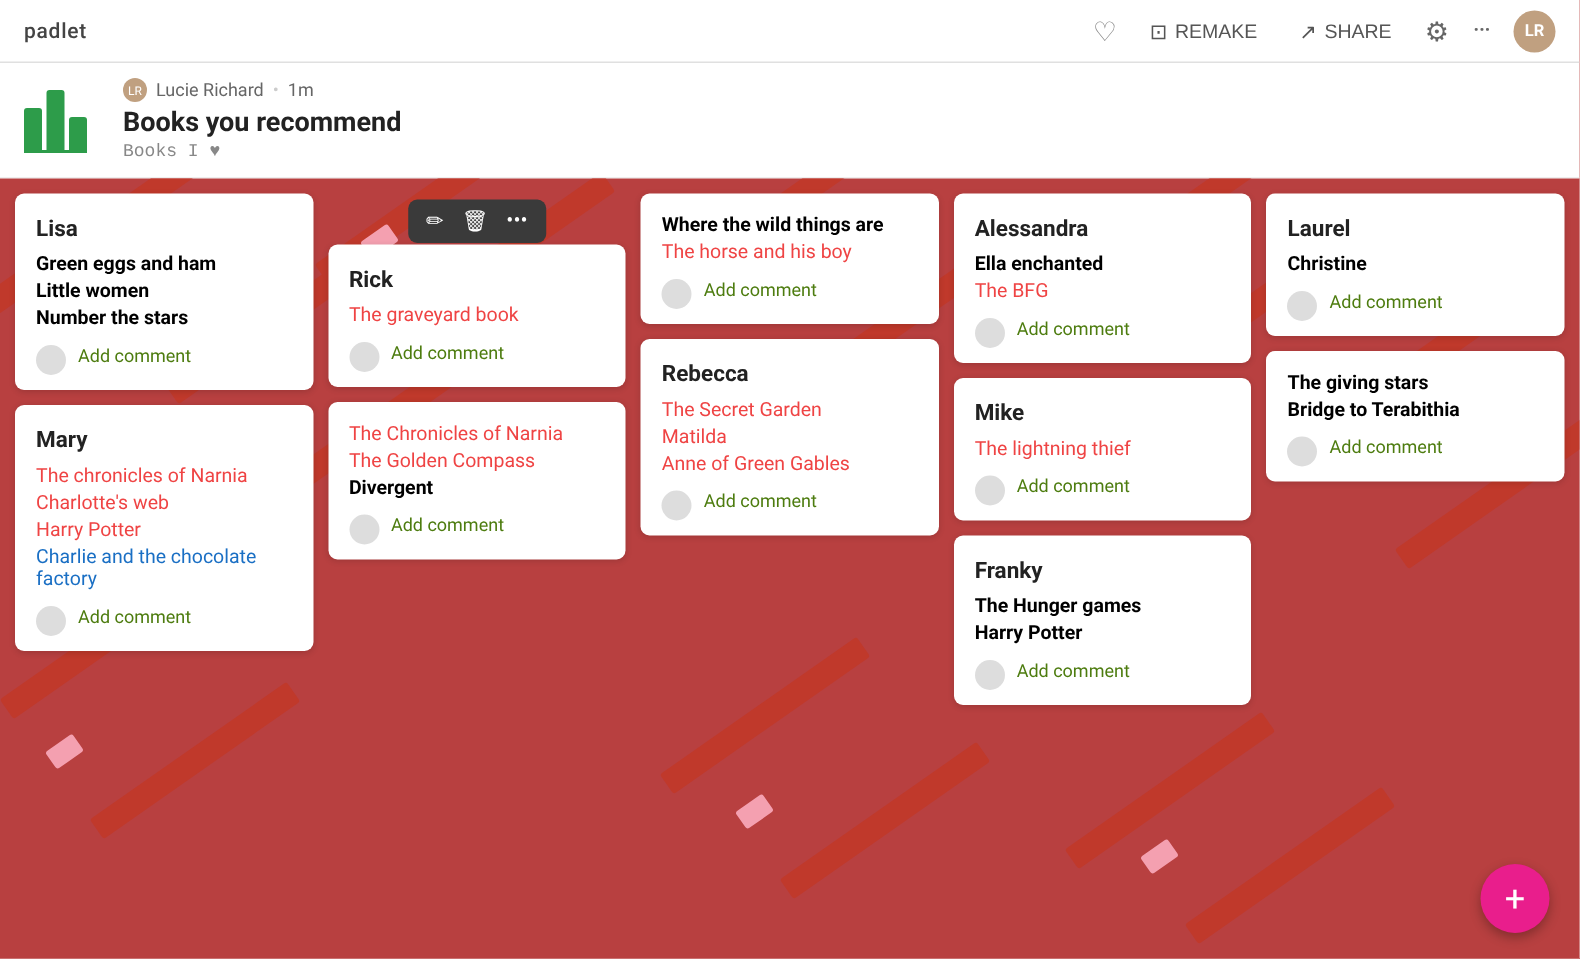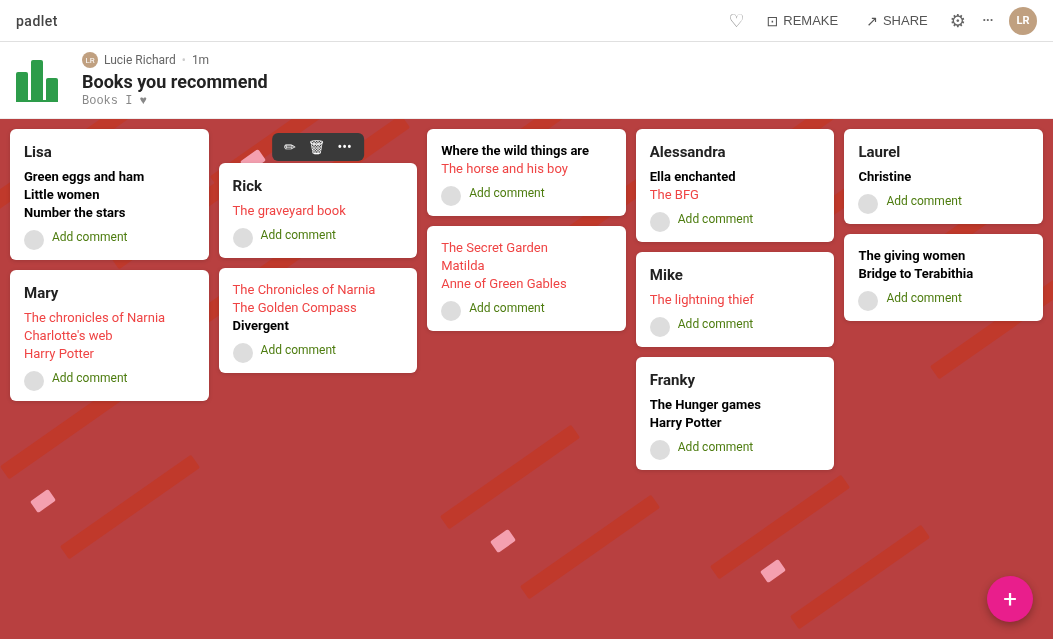--- a/index.html
+++ b/index.html
@@ -285,20 +285,21 @@
           <div class="comment-avatar"></div>
           <span>Add comment</span>
         </div>
       </div>
 
       <div class="card">
         <div class="card-name">Mary</div>
         <div class="card-book">The chronicles of Narnia</div>
         <div class="card-book">Charlotte's web</div>
         <div class="card-book">Harry Potter</div>
+        <div class="card-book" style="color:#1a6fc4;">Charlie and the chocolate factory</div>
         <div class="card-add-comment">
           <div class="comment-avatar"></div>
           <span>Add comment</span>
         </div>
       </div>
     </div>
 
     <div class="col">
 
       <div class="card" style="margin-top: 34px;">
@@ -331,20 +332,21 @@
       <div class="card">
         <div class="card-book dark">Where the wild things are</div>
         <div class="card-book">The horse and his boy</div>
         <div class="card-add-comment">
           <div class="comment-avatar"></div>
           <span>Add comment</span>
         </div>
       </div>
 
       <div class="card">
+        <div class="card-name">Rebecca</div>
         <div class="card-book">The Secret Garden</div>
         <div class="card-book">Matilda</div>
         <div class="card-book">Anne of Green Gables</div>
         <div class="card-add-comment">
           <div class="comment-avatar"></div>
           <span>Add comment</span>
         </div>
       </div>
     </div>
 
@@ -385,21 +387,21 @@
       <div class="card">
         <div class="card-name">Laurel</div>
         <div class="card-book dark">Christine</div>
         <div class="card-add-comment">
           <div class="comment-avatar"></div>
           <span>Add comment</span>
         </div>
       </div>
 
       <div class="card">
-        <div class="card-book dark">The giving women</div>
+        <div class="card-book dark">The giving stars</div>
         <div class="card-book dark">Bridge to Terabithia</div>
         <div class="card-add-comment">
           <div class="comment-avatar"></div>
           <span>Add comment</span>
         </div>
       </div>
     </div>
 
   </div>
 

